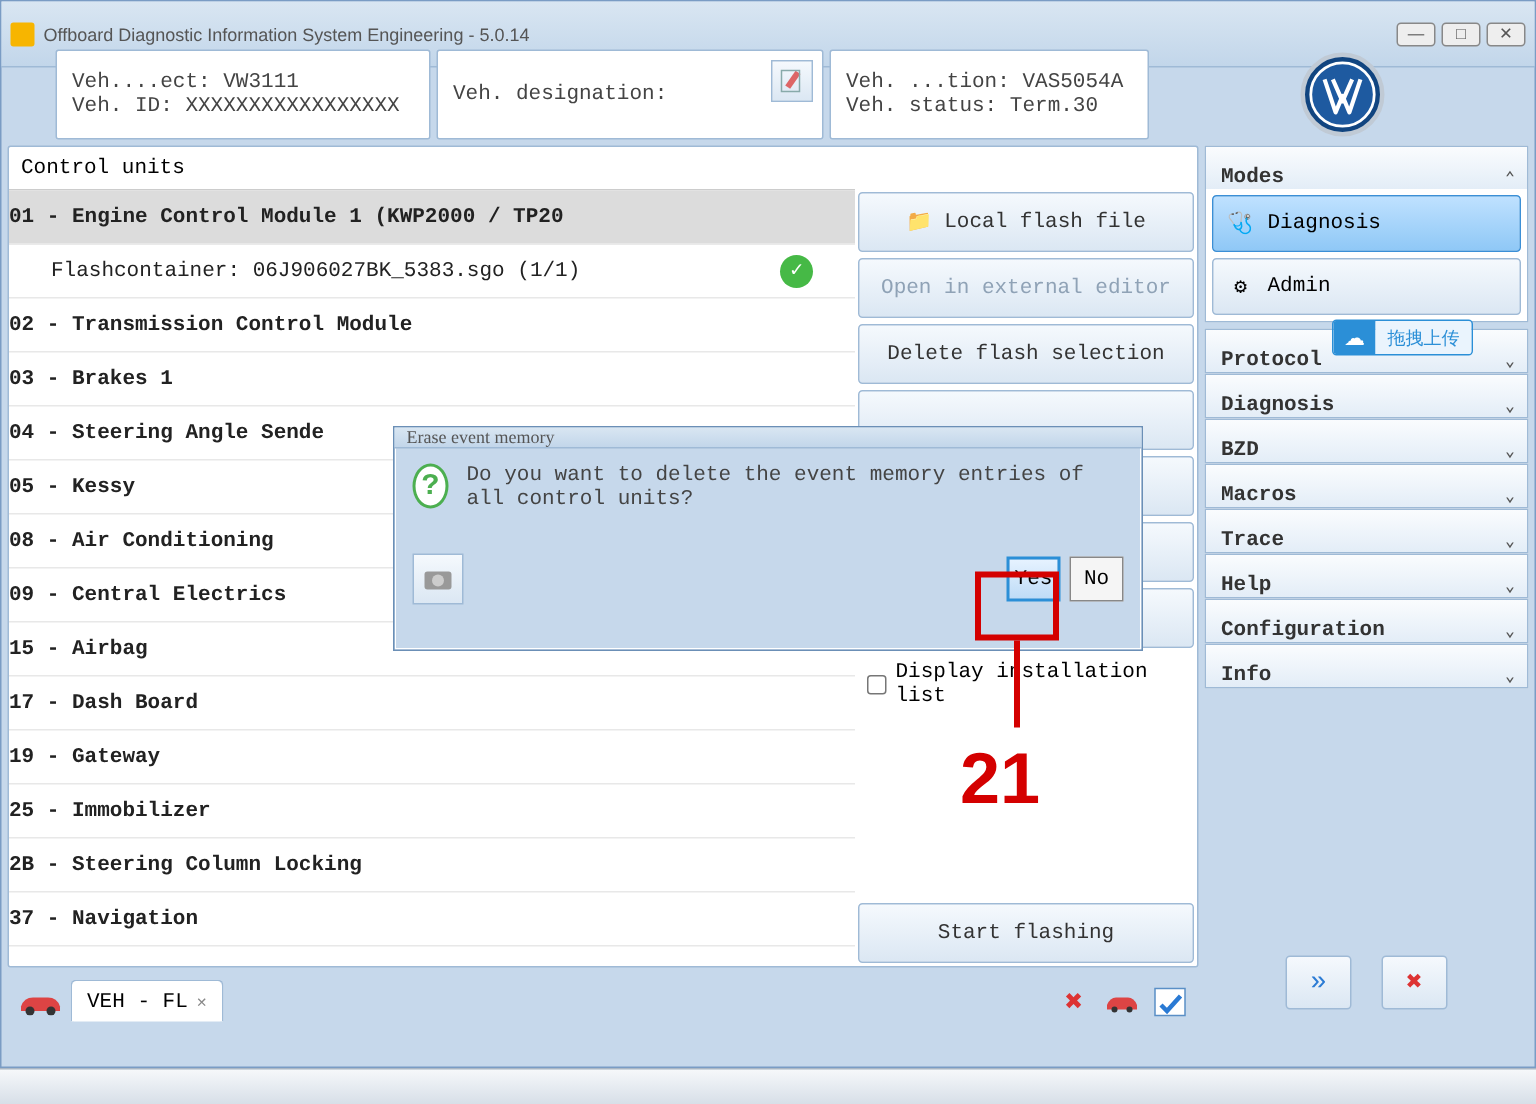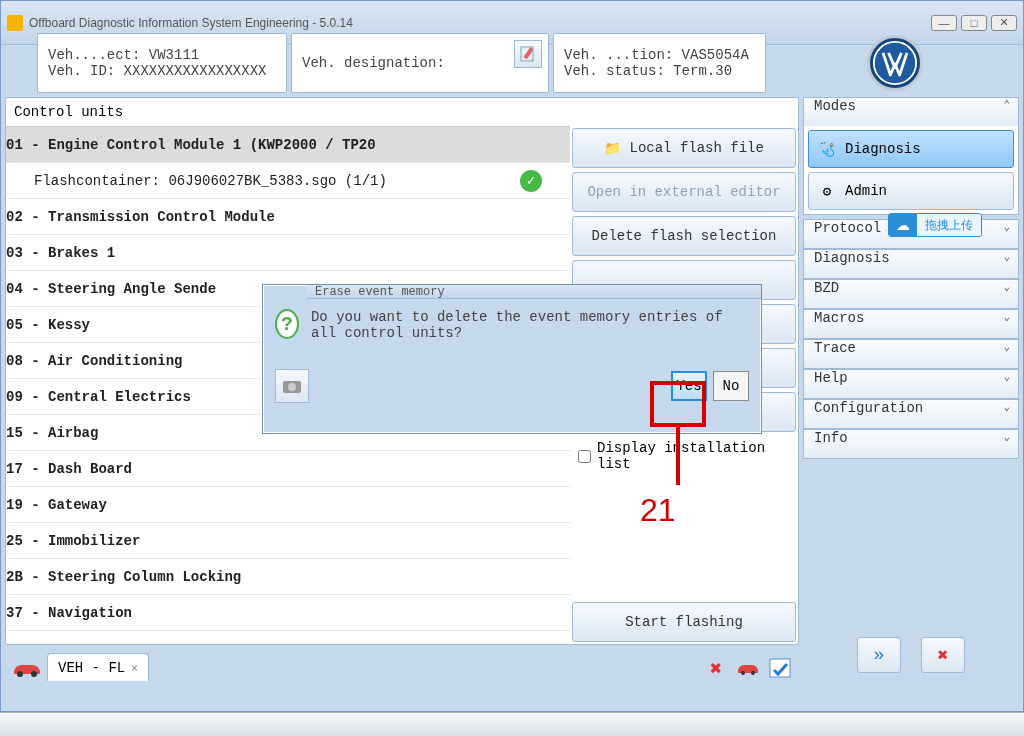--- a/index.html
+++ b/index.html
@@ -91,23 +91,23 @@
     height:40px; border:1px solid #9fbad6; border-radius:3px;
     background:linear-gradient(#f5f9fd,#dbe7f3);
     display:flex; align-items:center; justify-content:center;
     font-family:"Courier New",monospace; font-size:14px; color:#333;
   }
   .sidebtn.disabled { color:#8fa2b6; }
   .chkrow { display:flex;align-items:center; gap:6px; padding:4px 6px; font-family:"Courier New",monospace; }
 
   .rightcol { width:216px; display:flex; flex-direction:column; gap:4px; }
   .accgroup { background:#fff; border:1px solid #9fbad6; }
-  .acchead { height:28px; display:flex; align-items:flex-start;
+  .acchead { height:28px; display:flex; align-items:flex-end;
     padding:0 10px; font-family:"Courier New",monospace; color:#333;
-    background:linear-gradient(#fafcfe,#e3edf7); position:relative; }
+    background:linear-gradient(#fafcfe,#e3edf7); position:relative;font-weight:bold; }
   .acchead .chev { position:absolute; right:8px; font-size:11px; color:#555;}
   .accitem {
     height:38px; border:1px solid #9fbad6; margin:4px; border-radius:3px;
     background:linear-gradient(#f5f9fd,#dbe7f3);
     display:flex; align-items:center; gap:8px; padding:0 8px;
     font-family:"Courier New",monospace;
   }
   .accitem.sel { background:linear-gradient(#bfe1ff,#8fc8f6); border:1px solid #3b8fd6; }
   .accitem .ic { width:20px;height:20px;display:flex;align-items:center;justify-content:center;}
   .btnrow { display:flex; justify-content:center; gap:20px; padding:8px;}
@@ -127,36 +127,36 @@
   .tab-tools { margin-left:auto; display:flex; gap:6px; padding-right:6px; align-items:center;}
   .tool { width:26px;height:26px;display:flex;align-items:center;justify-content:center;font-size:20px;}
 
   
   .dialog {
     position:absolute; left:262px; top:284px; width:500px; height:150px;
     background:#c6d8eb; border:1px solid #6b8fb6;
     box-shadow:0 0 0 1px #fff inset;
   }
   .dlg-title { height:14px; background:linear-gradient(#d9e6f2,#c2d6ea);
-    display:flex;align-items:center;padding:0 8px;font-family:Liberation Mono, monospace;
-    font-size:12px;color:#555;border-bottom:1px solid #9fbad6;margin-left:44px;}
+    display:flex;align-items:center;padding:0 8px;font-family:Liberation Serif, serif;
+    font-size:12px;color:#555;border-bottom:1px solid #9fbad6;}
   .dlg-body { padding:10px 12px; display:flex; gap:12px; height:70px; }
   .qicon { width:30px;height:30px;border-radius:50%;background:#fff;border:2px solid #4caf50;
     display:flex;align-items:center;justify-content:center;color:#4caf50;font-weight:bold;font-size:20px;}
   .dlg-text { font-family:"Courier New",monospace; font-size:14px; color:#444; }
   .dlg-foot { display:flex; align-items:center; padding:0 12px; gap:6px;text-align:right;}
   .cambtn { width:34px;height:34px;border:1px solid #9fbad6;background:linear-gradient(#f5f9fd,#dbe7f3);
     display:flex;align-items:center;justify-content:center;}
   .dlg-foot .spacer { flex:1; }
   .dlgbtn { width:36px;height:30px;border:1px solid #888;background:#f5f5f5;
     font-family:"Courier New",monospace;display:flex;align-items:center;justify-content:center;}
   .redbox { position:absolute; border:4px solid #d40000; width:56px; height:46px; left:650px; top:381px; }
   .redline { position:absolute; left:676px; top:427px; width:4px; height:58px; background:#d40000;}
   .redtext { position:absolute; left:640px; top:492px; font-family:sans-serif;
-    font-size:32px; font-weight:normal; color:#d40000;}
+    font-size:48px; font-weight:bold; color:#d40000;}
 
   .badge {
     position:absolute; left:888px; top:213px;
     display:flex; align-items:center; height:24px;
     border:1px solid #2b8fd7; border-radius:3px; overflow:hidden;
     font-family:sans-serif; font-size:12px;
   }
   .badge .bl { width:28px; height:24px; background:#2b8fd7; color:#fff;
     display:flex;align-items:center;justify-content:center;font-size:14px;}
   .badge .br { background:#eaf4fd; padding:0 8px; height:24px;display:flex;align-items:center;color:#2b8fd7;}

